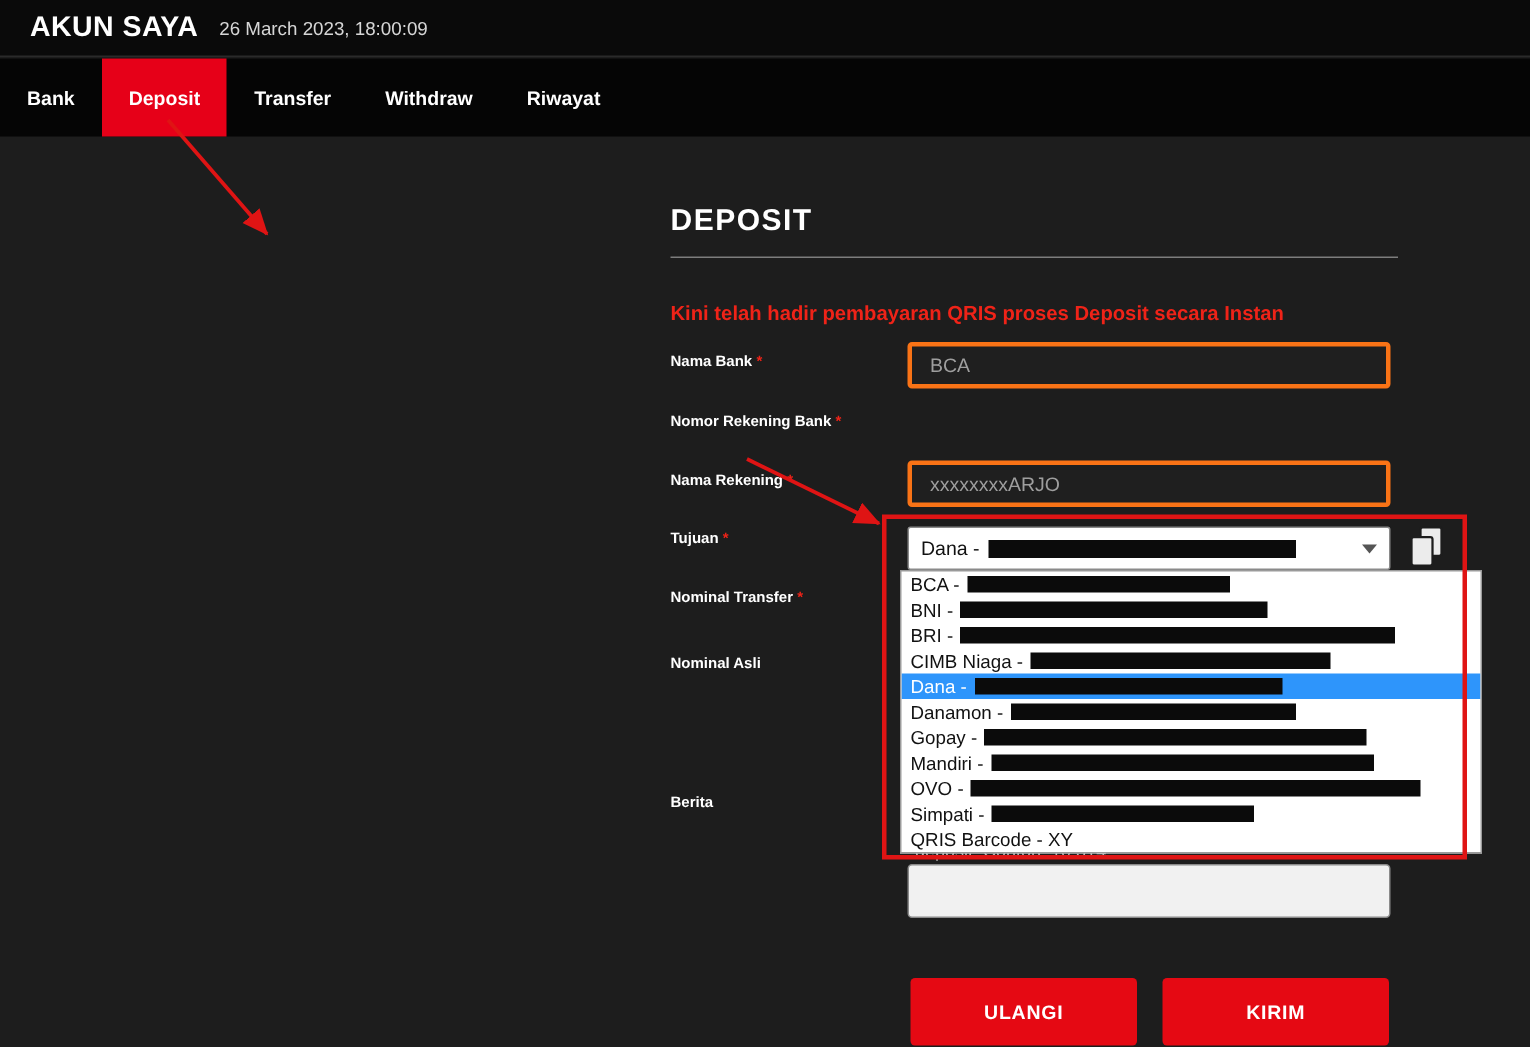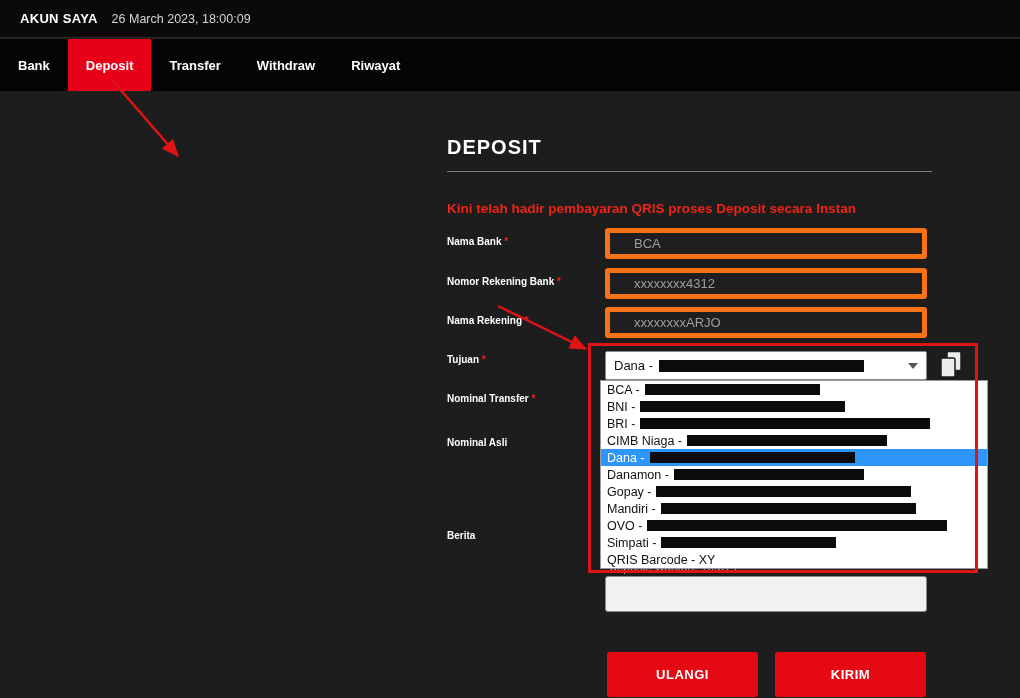--- a/index.html
+++ b/index.html
@@ -2,43 +2,43 @@
 <html><head>
 <meta charset="utf-8">
 <style>
   * { box-sizing: border-box; }
   html,body { margin:0; padding:0; background:#1d1d1d; font-family:"Liberation Sans",sans-serif; }
   .page { position:relative; width:1020px; height:698px; background:#1d1d1d; overflow:hidden; }
 
   
   .topbar { position:absolute; top:0; left:0; width:100%; height:38px; background:#0a0a0a;
             display:flex; align-items:center; gap:14px; padding-left:20px; border-bottom:1px solid #2a2a2a; }
-  .brand { color:#ffffff; font-weight:bold; font-size:13px; letter-spacing:.3px; }
+  .brand { color:#ffffff; font-weight:bold; font-size:19px; letter-spacing:.3px; }
   .datetime { color:#d6d6d6; font-size:12.5px; font-weight:normal; }
 
   
   .navbar { position:absolute; top:39px; left:0; width:100%; height:52px; background:#050505; display:flex; }
   .nav-item { color:#ffffff; font-size:13px; font-weight:bold; display:flex; align-items:center;
               padding:0 18px; cursor:pointer; text-decoration:none; }
   .nav-item.active { background:#e60018; }
 
   
   .deposit-title { position:absolute; left:447px; top:136px; margin:0; color:#ffffff;
                    font-size:20px; font-weight:bold; letter-spacing:1px; }
   .title-rule { position:absolute; left:447px; top:171px; width:485px; height:1px; background:#7d7d7d; }
   .notice { position:absolute; left:447px; top:201px; color:#ef2318; font-size:13.5px; font-weight:bold; }
 
   
   .field-label { position:absolute; left:447px; color:#ffffff; font-size:10px; font-weight:bold; white-space:nowrap; }
   .req { color:#ef2318; }
 
   
   .text-input { position:absolute; left:605px; width:322px; height:31px; background:#1f1f1f;
-                border:5px solid #f97316; border-radius:3px; color:#9e9e9e; font-size:13px;
-                padding:0 24px; font-family:"Liberation Sans",sans-serif; }
+                border:3px solid #f97316; border-radius:3px; color:#9e9e9e; font-size:13px;
+                padding:0 12px; font-family:"Liberation Sans",sans-serif; }
 
   
   .select-box { position:absolute; left:605px; top:351px; width:322px; height:29px; background:#ffffff;
                 border:1px solid #8a8a8a; border-radius:2px; display:flex; align-items:center;
                 padding:0 8px; gap:6px; z-index:4; cursor:pointer; }
   .select-text { color:#111; font-size:13px; white-space:nowrap; }
   .redact-bar { display:inline-block; height:12px; background:#0b0b0b; }
   .select-chevron { margin-left:auto; width:0; height:0; border-left:5px solid transparent;
                     border-right:5px solid transparent; border-top:6px solid #555; }
 
@@ -112,21 +112,20 @@
     <span class="req">*</span>
   </div>
   <div class="field-label" style="top:437px">
     <span>Nominal Asli</span>
   </div>
   <div class="field-label" style="top:530px">
     <span>Berita</span>
   </div>
 
   <input class="text-input" style="top: 228px;" readonly="" value="BCA">
-  <input class="text-input" style="top: 268px;" readonly="" value="xxxxxxxx4312">
   <input class="text-input" style="top: 307px;" readonly="" value="xxxxxxxxARJO">
 
   <div class="select-box">
     <span class="select-text">Dana -</span>
     <span class="redact-bar" style="width:205px"></span>
     <span class="select-chevron"></span>
   </div>
 
   <div class="copy-icon">
     <svg viewBox="0 0 26 30" width="26" height="30" aria-hidden="true">

